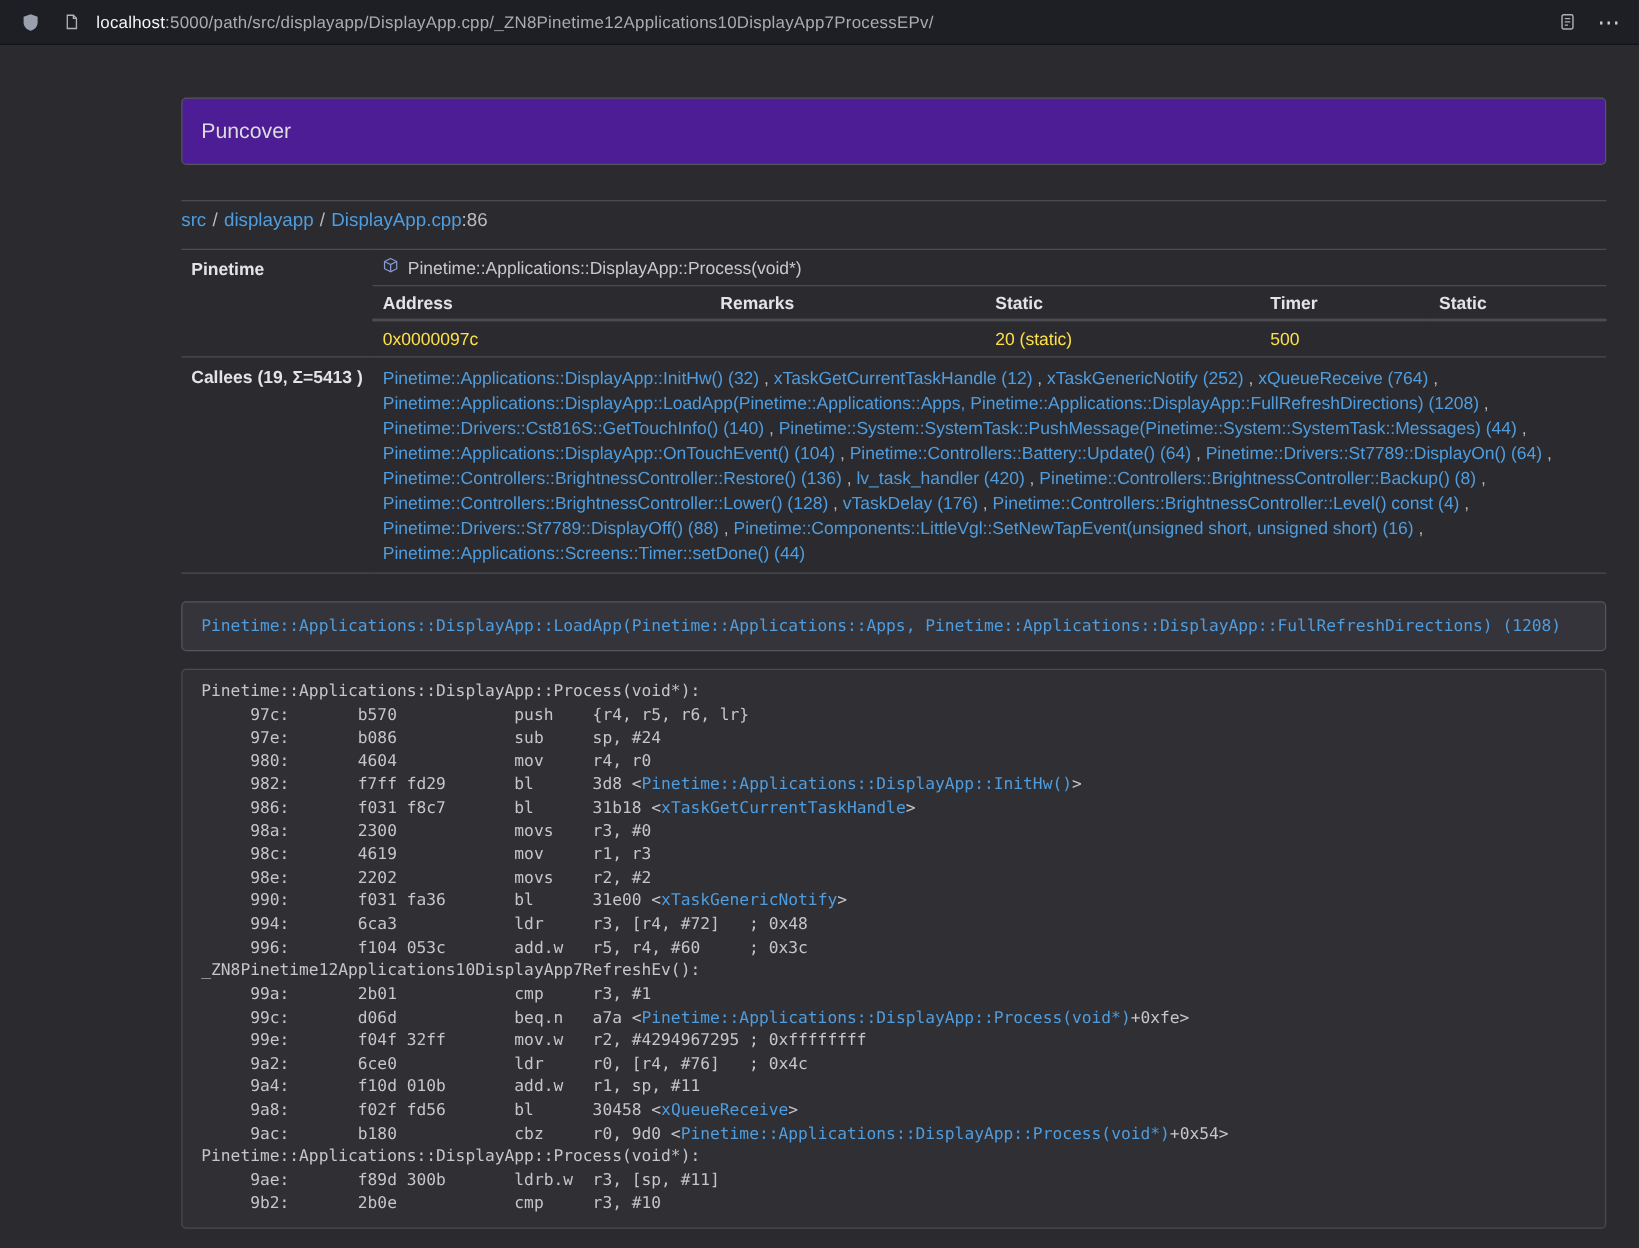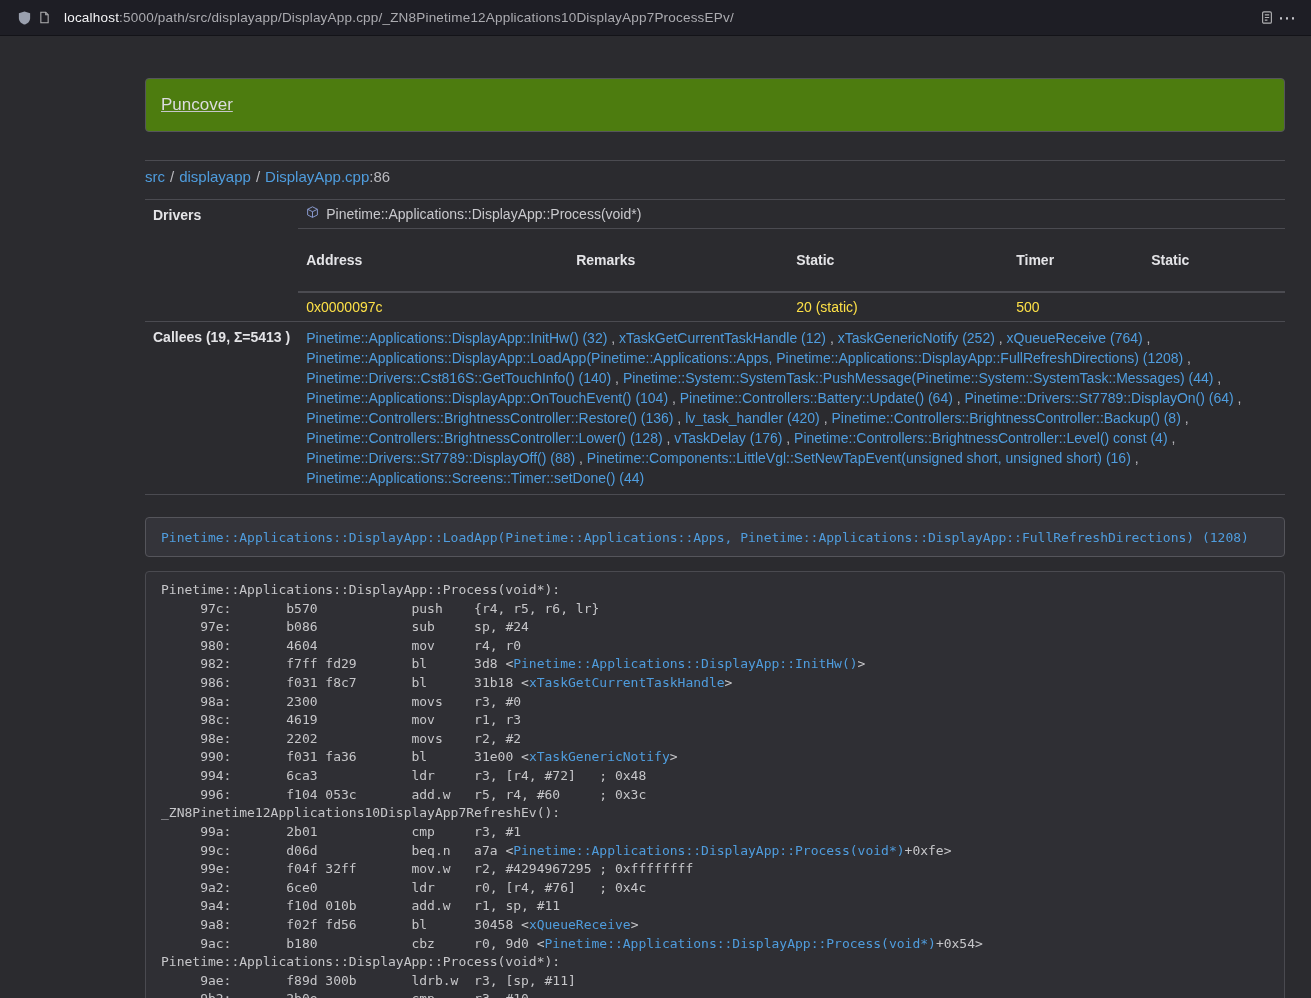--- a/index.html
+++ b/index.html
@@ -8,55 +8,54 @@
     background:#2b2b2f;
     font-family:"Liberation Sans", sans-serif;
     color:#c6c6ca;
     overflow:hidden;
   }
   a { color:#4f9dde; text-decoration:none; }
 
   
   .browser-bar {
     height:36px; background:#1e1e25; border-bottom:1px solid #131318;
-    display:flex; align-items:center; padding:15px 14px; 
+    display:flex; align-items:center; padding:15px 14px; gap:13px;
   }
   .browser-bar .icon-btn { display:inline-flex; align-items:center; justify-content:center; width:20px; height:20px; flex:0 0 auto; }
   .urlbar { display:flex; align-items:center; gap:10px; flex:1 1 auto; min-width:0; height:28px; }
   .url-text { font-size:13.5px; white-space:nowrap; overflow:hidden; letter-spacing:.2px; }
   .url-text .host { color:#f4f4f6; }
   .url-text .rest { color:#ababb0; }
   .dots { font-size:18px; color:#cfcfd4; line-height:20px; }
 
   
   .page { padding-top:42px; margin-left:145px; width:1140px; }
 
   .panel {
-    border:1px solid #55555b; border-radius:4px; background:#4d7c0f;
+    border:1px solid #55555b; border-radius:4px; background:#4c1d95;
     padding:14px 15px;
-    text-decoration:underline;
   }
   .panel-title { font-size:17px; font-weight:500; color:#dcdcdf; line-height:24px; }
 
   hr.rule { border:none; border-top:1px solid #4b4b51; margin-top:28px; }
 
   .breadcrumb { margin-top:8px; font-size:15px; line-height:16px; }
   .breadcrumb .sep { color:#b9b9be; margin:0 5px; }
   .breadcrumb .linenum { color:#b9b9be; }
 
   
   table { border-collapse:collapse; width:100%; font-size:14px; }
   .outer-table { margin-top:14px; border-bottom:1px solid #4b4b51; }
   .outer-table > tbody > tr > th,
   .outer-table > tbody > tr > td { border-top:1px solid #4b4b51; vertical-align:top; text-align:left; }
   th.lbl { width:148px; padding:7px 8px; font-weight:bold; color:#e4e4e7; white-space:nowrap; }
   td.fn-cell { padding:0; }
   .fn-name-row { padding:6px 8px; display:flex; align-items:center; gap:7px; color:#c9c9cd; }
   .inner-table th {
-    padding:23px 8px; font-weight:bold; color:#e4e4e7; text-align:left;
+    padding:5px 8px; font-weight:bold; color:#e4e4e7; text-align:left;
     border-top:1px solid #4b4b51; border-bottom:2px solid #4b4b51;
   }
   .inner-table td { padding:6px 8px; color:#fde047; }
   .col-address { width:270px; } .col-remarks { width:220px; }
   .col-stack { width:220px; } .col-code { width:135px; }
   td.callees-cell { padding:6px 8px; line-height:20px; color:#b9b9be; }
   td.empty-cell { padding:6px 8px; }
 
   
   .highlight-box {
@@ -111,21 +110,21 @@
 
   <hr class="rule">
 
   <div class="breadcrumb">
     <a href="#">src</a><span class="sep">/</span><a href="#">displayapp</a><span class="sep">/</span><a href="#">DisplayApp.cpp</a><span class="linenum">:86</span>
   </div>
 
   <table class="outer-table">
     <tbody>
       <tr>
-        <th class="lbl">Drivers</th>
+        <th class="lbl">Pinetime</th>
         <td class="fn-cell">
           <div class="fn-name-row">
             <span>
               <svg width="13" height="13" viewBox="0 0 16 16">
                   <path d="M8 1 L14 4 V11 L8 14 L2 11 V4 Z" fill="none" stroke="#8a9ad0" stroke-width="1.2"></path>
                   <path d="M2 4 L8 7 L14 4 M8 7 V14" fill="none" stroke="#8a9ad0" stroke-width="1.2"></path>
                 </svg>
             </span>
             <span>Pinetime::Applications::DisplayApp::Process(void*)</span>
           </div>

